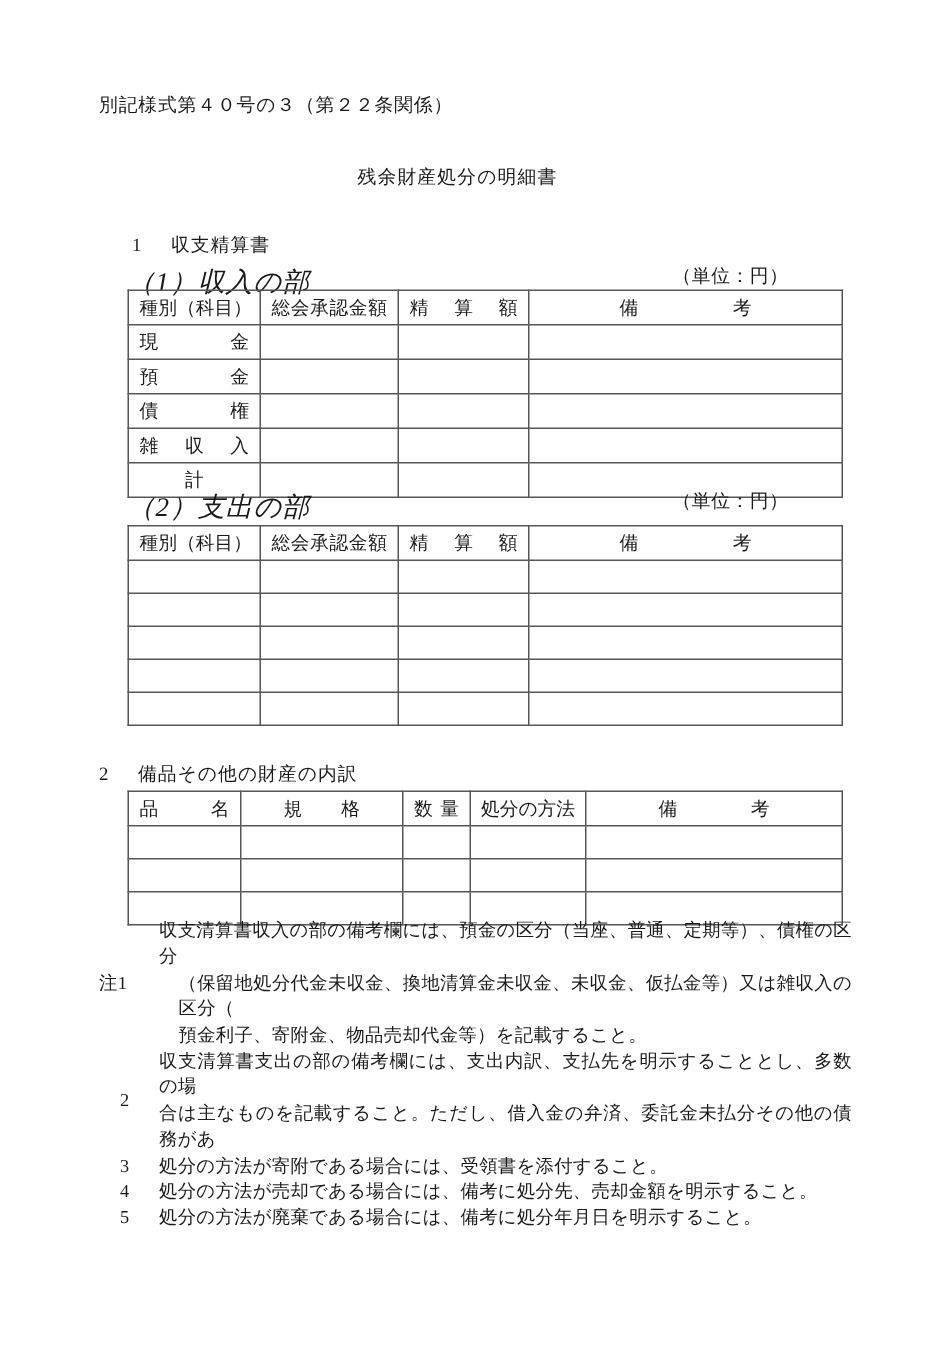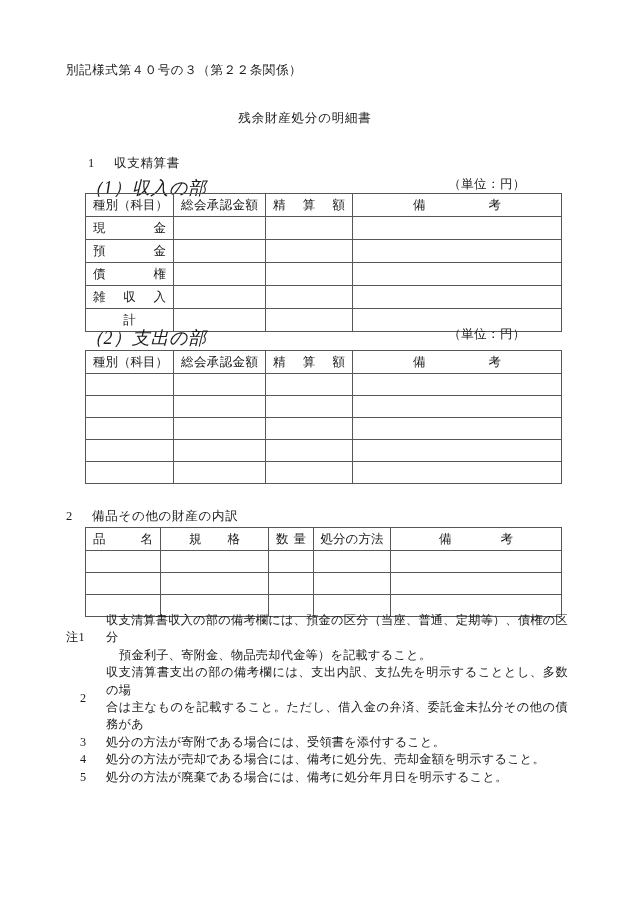--- a/index.html
+++ b/index.html
@@ -399,20 +399,21 @@
       </tr>
     </tbody>
   </table>
 
   <div class="notes">
 
     <div class="note-row">
       <span class="note-marker first"><span>注</span><span>1</span></span>
       <span class="note-body">
         <span class="cont">収支清算書収入の部の備考欄には、預金の区分（当座、普通、定期等）、債権の区分</span>
+        <span class="cont" style="padding-left:13px;">（保留地処分代金未収金、換地清算金未収金、未収金、仮払金等）又は雑収入の区分（</span>
         <span class="cont" style="padding-left:13px;">預金利子、寄附金、物品売却代金等）を記載すること。</span>
       </span>
     </div>
 
     <div class="note-row">
       <span class="note-marker rest"><span>2</span></span>
       <span class="note-body">
         <span class="cont">収支清算書支出の部の備考欄には、支出内訳、支払先を明示することとし、多数の場</span>
         <span class="cont">合は主なものを記載すること。ただし、借入金の弁済、委託金未払分その他の債務があ</span>
       </span>

